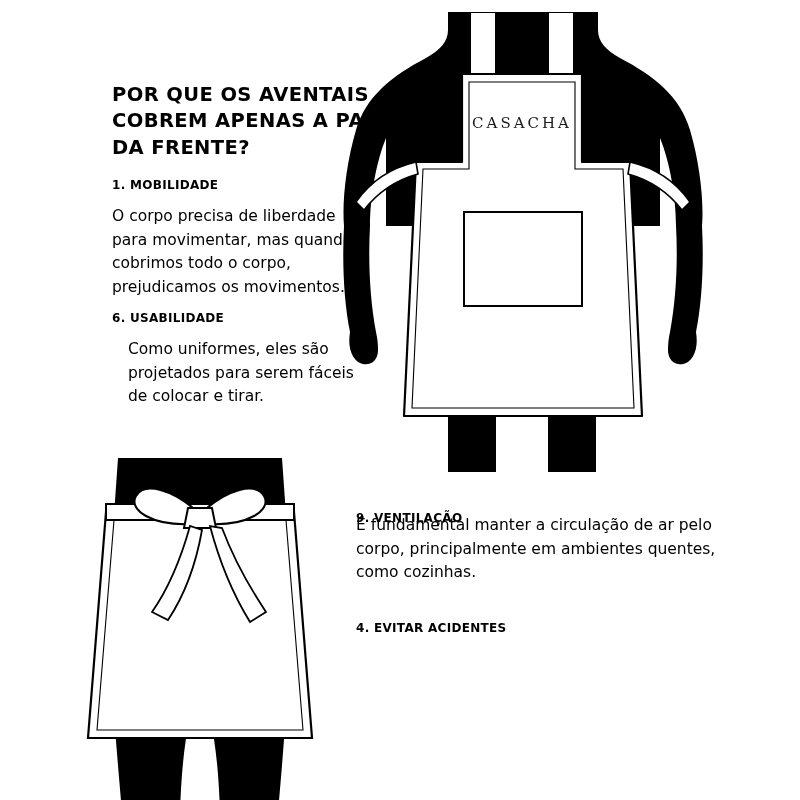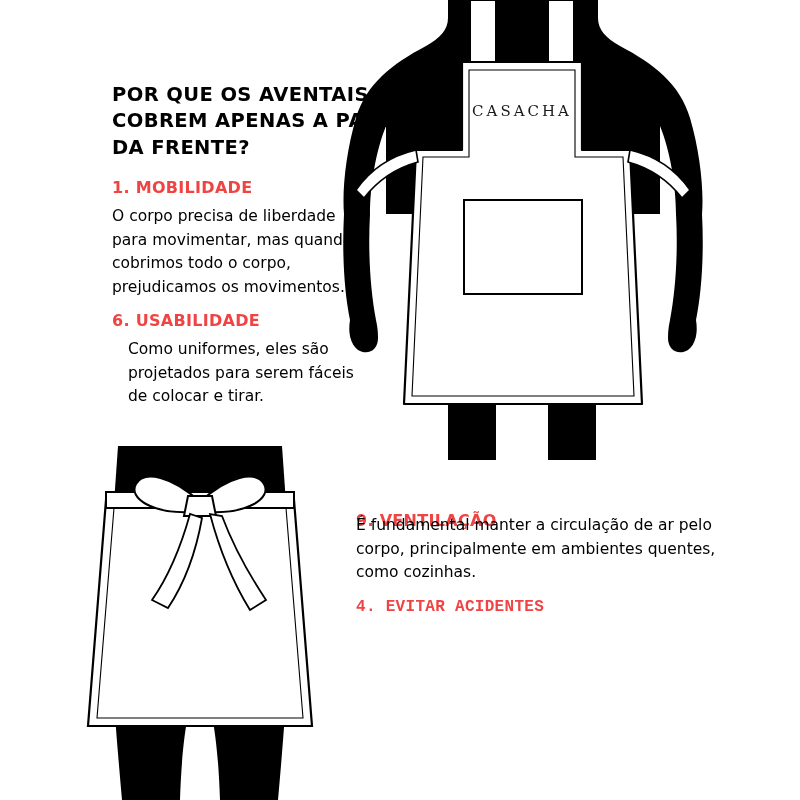--- a/index.html
+++ b/index.html
@@ -25,44 +25,45 @@
     top: 82px;
     width: 320px;
     font-size: 19.5px;
     font-weight: bold;
     line-height: 1.35;
     letter-spacing: 0.4px;
     color: #000000;
   }
   .item-title {
     position: absolute;
-    font-size: 16px;
+    font-size: 12px;
     font-weight: bold;
     letter-spacing: 0.3px;
-    color: #ef4444;
+    color: #000000;
   }
   .item-body {
     position: absolute;
     font-size: 15.5px;
     line-height: 1.52;
     color: #000000;
   }
 
   #t1 { left: 112px; top: 178px; }
   #b1 { left: 112px; top: 205px; width: 250px; }
   #t2 { left: 112px; top: 311px; }
   #b2 { left: 128px; top: 338px; width: 250px; }
   #t3 { left: 356px; top: 511px; }
   #b3 { left: 356px; top: 514px; width: 360px; }
-  #t4 { left: 356px; top: 598px; font-family: Liberation Mono, monospace; }
+  #t4 { left: 356px; top: 621px; }
   #b4 { left: 356px; top: 648px; width: 360px; }
 
   
   .illus {
     position: absolute;
+    margin-top: 12px;
   }
   #illus-top {
     left: 330px;
     top: 0px;
     width: 470px;
     height: 460px;
   }
   #illus-bottom {
     left: 40px;
     top: 440px;

